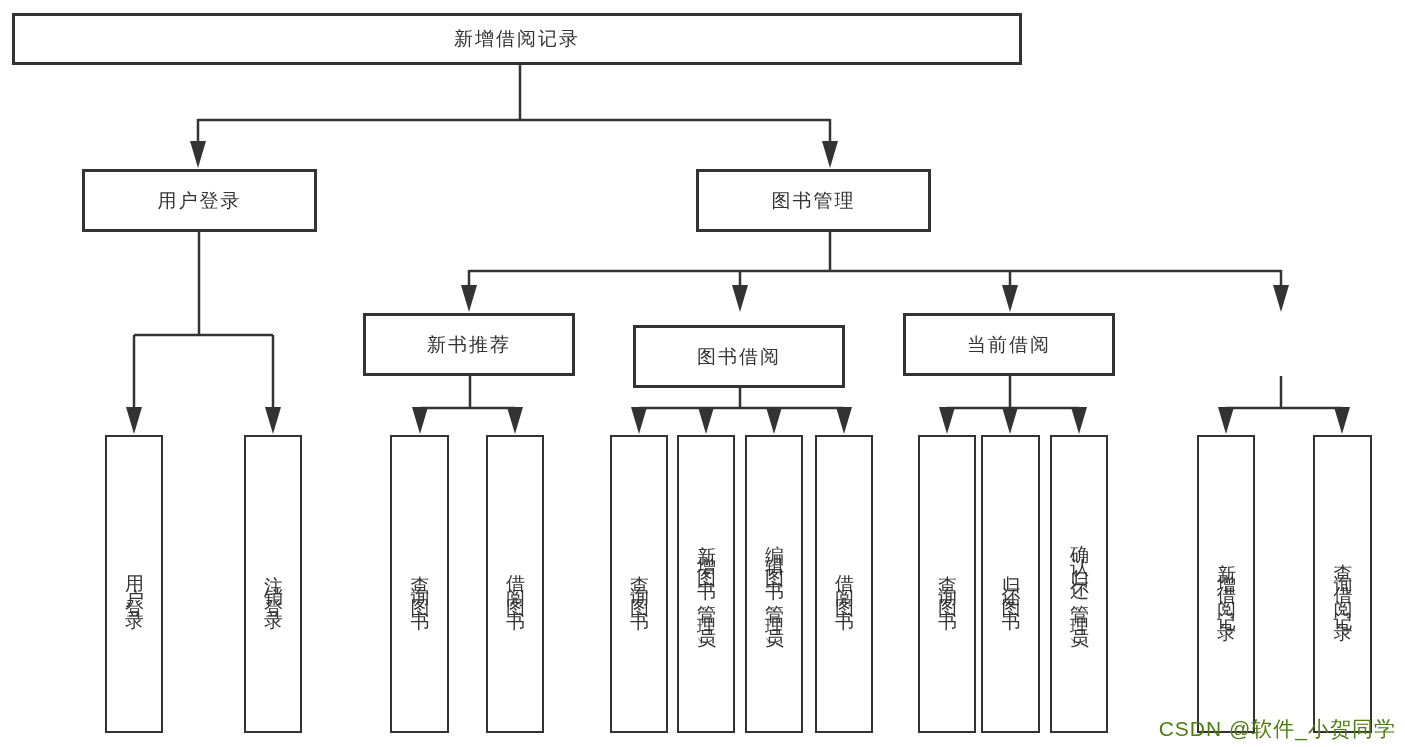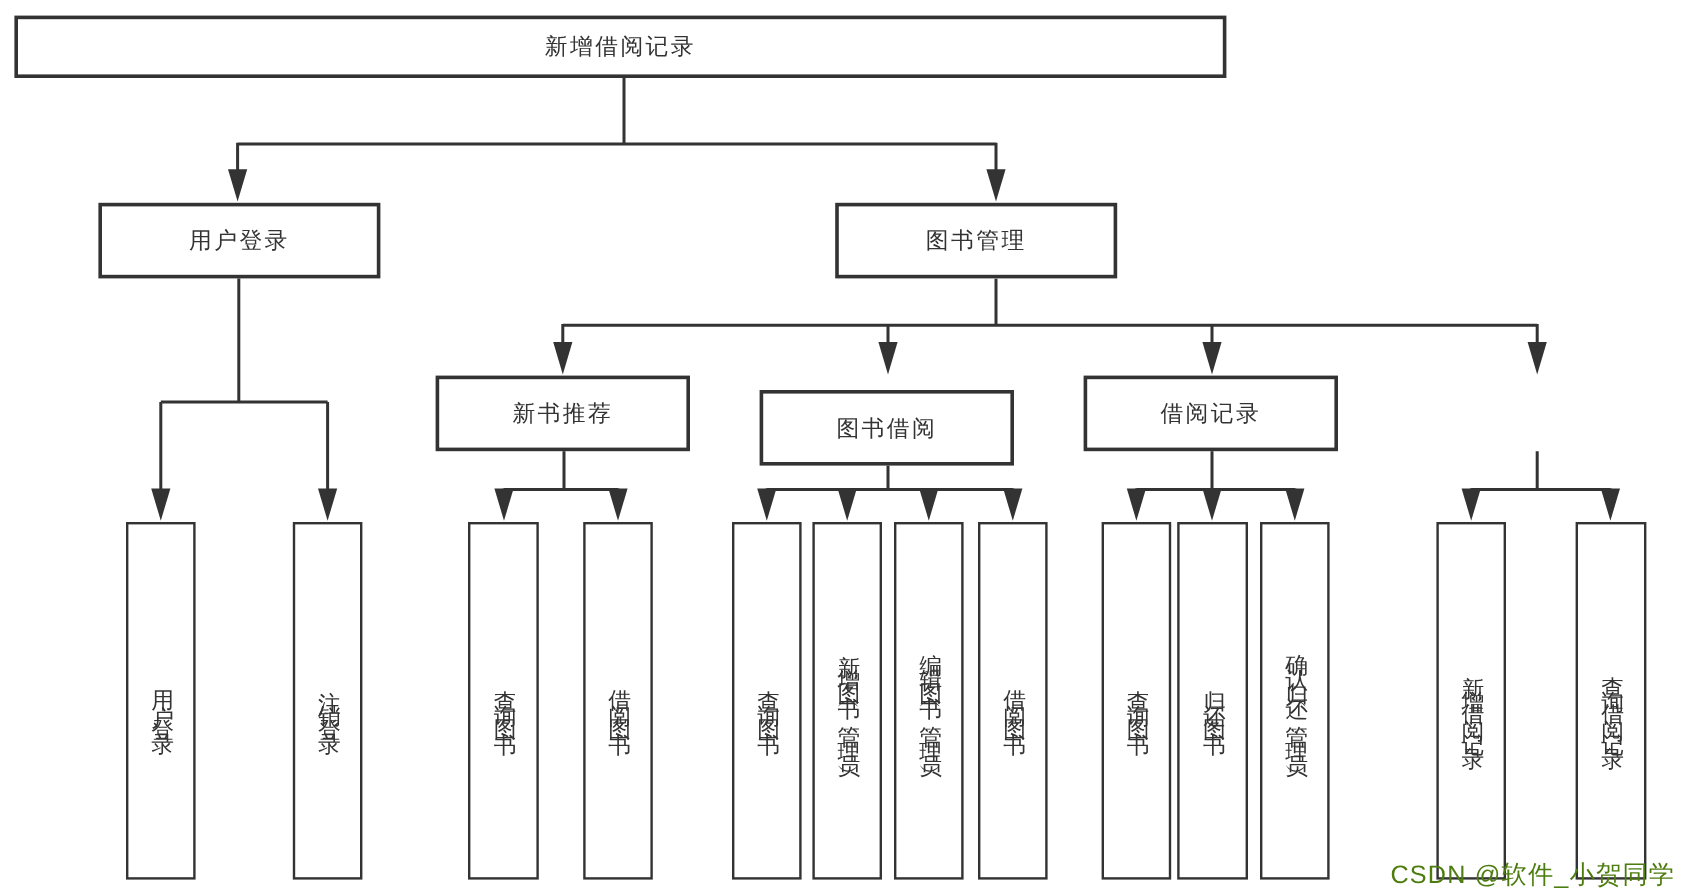--- a/index.html
+++ b/index.html
@@ -100,21 +100,21 @@
     </g>
   </svg>
 
   <div class="box hbox root-box">新增借阅记录</div>
 
   <div class="box hbox lvl2" style="left:82px;">用户登录</div>
   <div class="box hbox lvl2" style="left:696px;">图书管理</div>
 
   <div class="box hbox lvl3" style="left:363px;">新书推荐</div>
   <div class="box hbox lvl3" style="left:633px;margin-top:12px;">图书借阅</div>
-  <div class="box hbox lvl3" style="left:903px;">借阅记录</div>
+  <div class="box hbox lvl3" style="left:903px;">当前借阅</div>
 
   <div class="box leaf" style="left:105px;width:58px;">
     <span class="vtext">用户登录</span>
   </div>
   <div class="box leaf" style="left:244px;width:58px;">
     <span class="vtext">注销登录</span>
   </div>
 
   <div class="box leaf" style="left:390px;width:59px;">
     <span class="vtext">查询图书</span>

